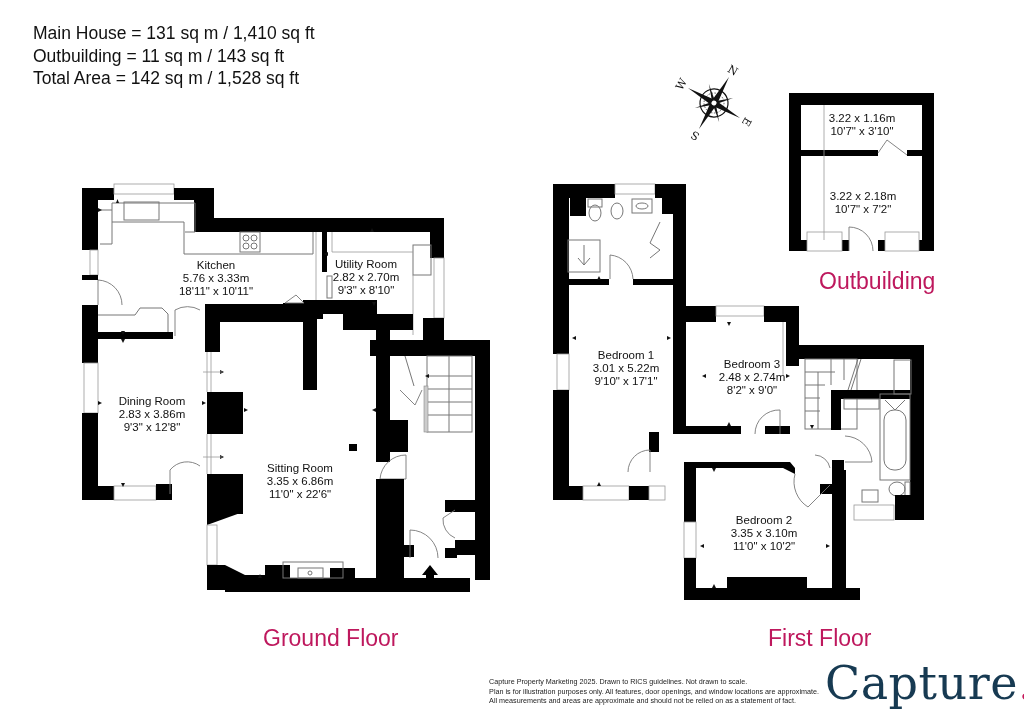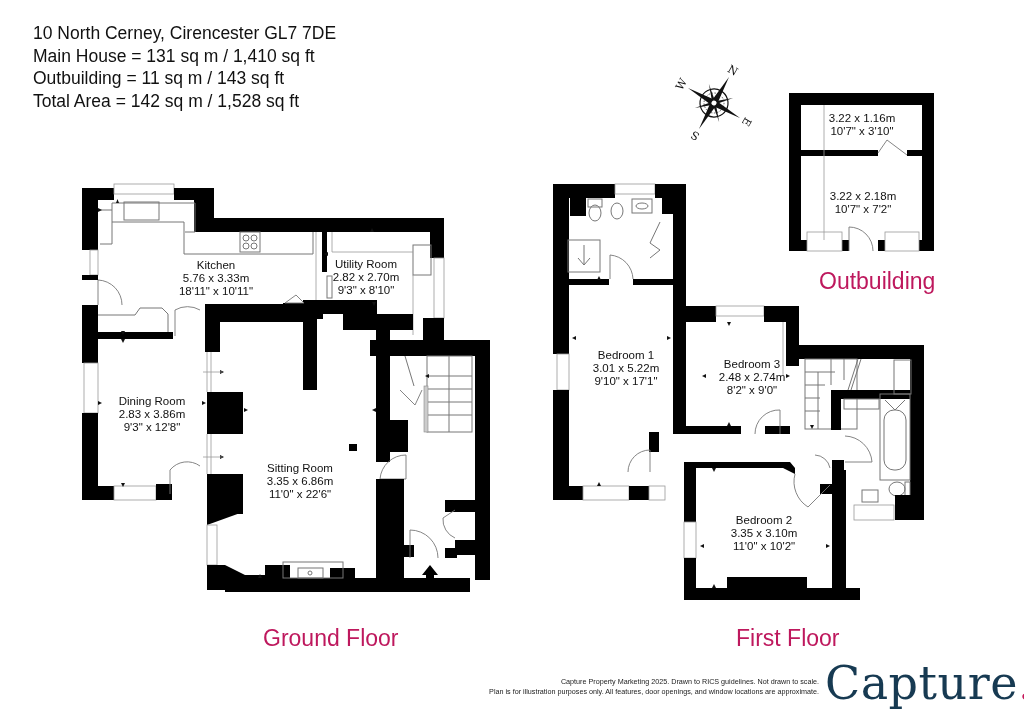--- a/index.html
+++ b/index.html
@@ -4,36 +4,35 @@
   <style>
     html, body { margin: 0; padding: 0; background: #ffffff; }
     body { width: 1024px; height: 723px; position: relative; overflow: hidden;
            font-family: "Liberation Sans", "DejaVu Sans", sans-serif; color: #111; }
     .header { position: absolute; left: 33px; top: 22px; font-size: 17.5px; line-height: 22.5px; color: #111; }
     .header div { white-space: nowrap; }
     svg.plan { position: absolute; left: 0; top: 0; }
     .room-label { font-family: "Liberation Sans", sans-serif; font-size: 11.5px; fill: #111; text-anchor: middle; }
     .floor-label { position: absolute; font-size: 23px; color: #be185d; white-space: nowrap; }
     .compass-letter { font-family: "DejaVu Serif", serif; font-size: 11px; fill: #111; text-anchor: middle; }
-    .footer { position: absolute; right: 205px; top: 677px; font-size: 7.2px; line-height: 9.6px; text-align: right; color: #222; white-space: nowrap; }
+    .footer { position: absolute; right: 205px; top: 677px; font-size: 7.2px; line-height: 9.6px; color: #222; white-space: nowrap; }
     .logo { position: absolute; left: 825px; top: 660px; font-family: "DejaVu Serif", "Liberation Serif", serif;
             font-size: 46px; color: #173a52; letter-spacing: 0.5px; white-space: nowrap; line-height: 1; }
     .logo .dot { color: #c6195b; }
     .wall { fill: #000; }
     .line { fill: none; stroke: #777; stroke-width: 1; }
     .thin { fill: none; stroke: #999; stroke-width: 0.8; }
     .win { fill: #fff; stroke: #999; stroke-width: 0.8; }
     .door { fill: none; stroke: #777; stroke-width: 0.9; }
     .tick { fill: #111; }
   </style>
 </head>
 <body>
 
 <div class="header">
-  <div>10 North Cerney, Cirencester GL7 7DE</div>
   <div>Main House = 131 sq m / 1,410 sq ft</div>
   <div>Outbuilding = 11 sq m / 143 sq ft</div>
   <div>Total Area = 142 sq m / 1,528 sq ft</div>
 </div>
 
 <svg class="plan" width="1024" height="723" viewBox="0 0 1024 723" xmlns="http://www.w3.org/2000/svg">
 
   <g transform="translate(714,103) rotate(30)">
     <circle r="14" fill="#fff" stroke="#111" stroke-width="1.2"></circle>
     <circle r="10" fill="none" stroke="#111" stroke-width="0.6" stroke-dasharray="1.5,1.5"></circle>
@@ -327,23 +326,24 @@
     </g>
     <g>
       <text class="room-label" x="764" y="524">Bedroom 2</text>
       <text class="room-label" x="764" y="537">3.35 x 3.10m</text>
       <text class="room-label" x="764" y="550">11'0" x 10'2"</text>
     </g>
   </g>
 </svg>
 
 <div class="floor-label" style="left:263px; top:625px;">Ground Floor</div>
-<div class="floor-label" style="left:736px; top:625px;">First Floor</div>
+<div class="floor-label" style="left:768px; top:625px;">First Floor</div>
 <div class="floor-label" style="left:819px; top:268px;">Outbuilding</div>
 
 <div class="footer">
   <div>Capture Property Marketing 2025. Drawn to RICS guidelines.  Not drawn to scale.</div>
   <div>Plan is for illustration purposes only. All features, door openings, and window locations are approximate.</div>
+  <div>All measurements and areas are approximate and should not be relied on as a statement of fact.</div>
 </div>
 
 <div class="logo">
   <span>Capture</span><span class="dot">.</span>
 </div>
 
 </body></html>

